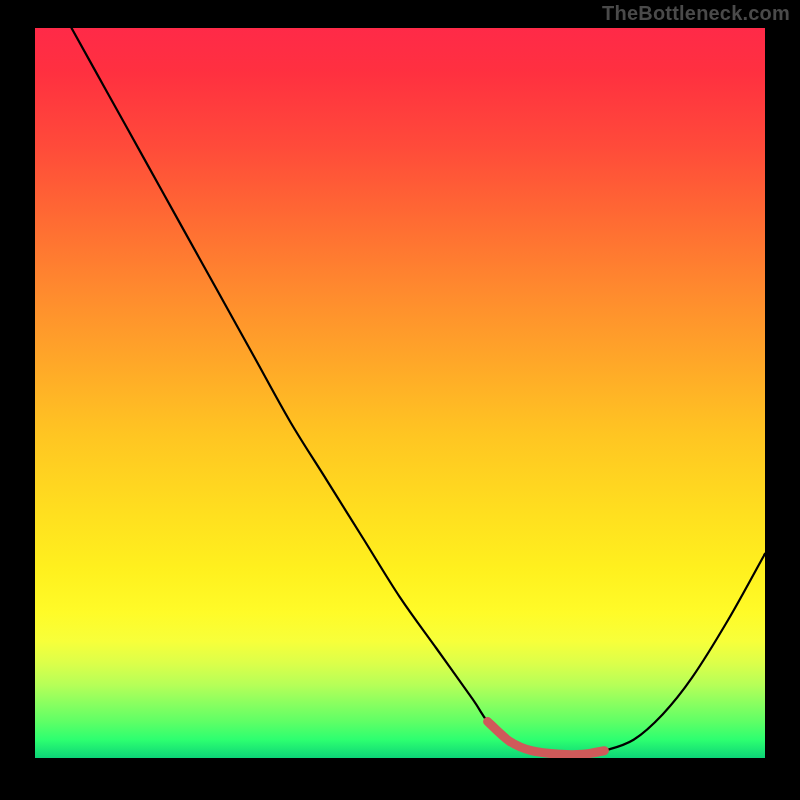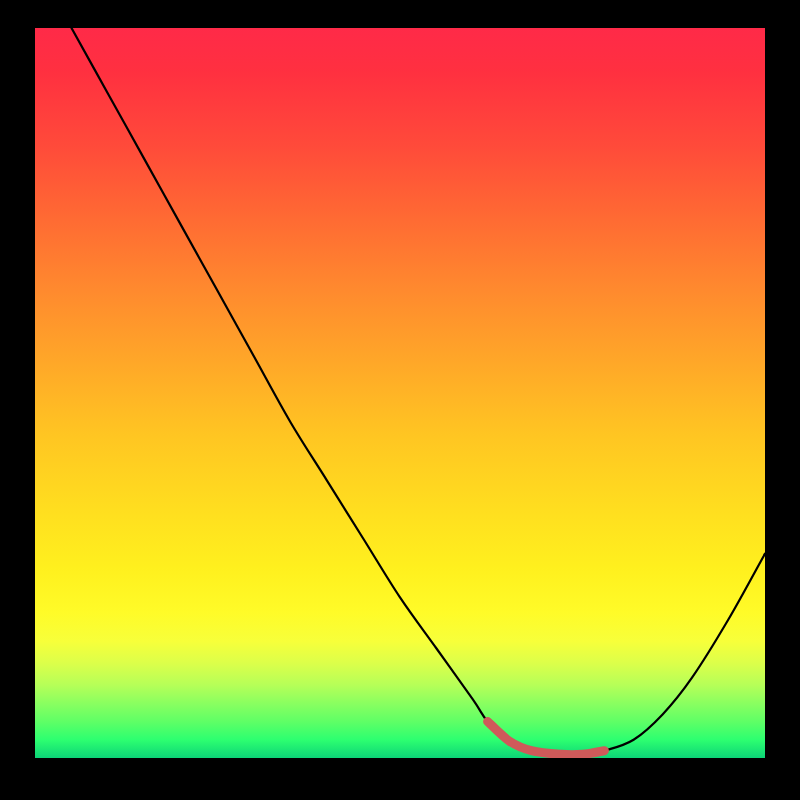--- a/index.html
+++ b/index.html
@@ -72,20 +72,21 @@
     stroke: #cf5a5a;
     stroke-width: 9;
     stroke-linecap: round;
   }
 </style>
 </head>
 <body>
 
 <div class="frame">
 
+  <div class="watermark">TheBottleneck.com</div>
 
   <div class="plot-area">
     <svg class="curve" viewBox="0 0 730 730" preserveAspectRatio="none">
       <path id="main-curve" class="curve-black" d="M 36.50 0.00 C 42.58 10.95, 60.83 43.80, 73.00 65.70 C 85.17 87.60, 97.33 109.50, 109.50 131.40 C 121.67 153.30, 133.83 175.20, 146.00 197.10 C 158.17 219.00, 170.33 240.90, 182.50 262.80 C 194.67 284.70, 206.83 306.60, 219.00 328.50 C 231.17 350.40, 243.33 373.52, 255.50 394.20 C 267.67 414.88, 279.83 433.13, 292.00 452.60 C 304.17 472.07, 316.33 491.53, 328.50 511.00 C 340.67 530.47, 352.83 551.15, 365.00 569.40 C 377.17 587.65, 389.33 603.47, 401.50 620.50 C 413.67 637.53, 429.48 659.43, 438.00 671.60 C 446.52 683.77, 446.52 686.57, 452.60 693.50 C 458.68 700.43, 467.20 708.34, 474.50 713.21 C 481.80 718.08, 487.88 720.51, 496.40 722.70 C 504.92 724.89, 517.08 725.74, 525.60 726.35 C 534.12 726.96, 540.20 726.96, 547.50 726.35 C 554.80 725.74, 560.88 725.13, 569.40 722.70 C 577.92 720.27, 588.87 717.83, 598.60 711.75 C 608.33 705.67, 618.07 696.54, 627.80 686.20 C 637.53 675.86, 646.05 665.52, 657.00 649.70 C 667.95 633.88, 681.33 611.98, 693.50 591.30 C 705.67 570.62, 723.92 536.55, 730.00 525.60"></path>
       <path id="trough-highlight" class="trough" d="M 452.60 693.50 C 456.25 696.78, 467.20 708.34, 474.50 713.21 C 481.80 718.08, 487.88 720.51, 496.40 722.70 C 504.92 724.89, 517.08 725.74, 525.60 726.35 C 534.12 726.96, 540.20 726.96, 547.50 726.35 C 554.80 725.74, 565.75 723.31, 569.40 722.70"></path>
     </svg>
   </div>
 
 </div>
 

